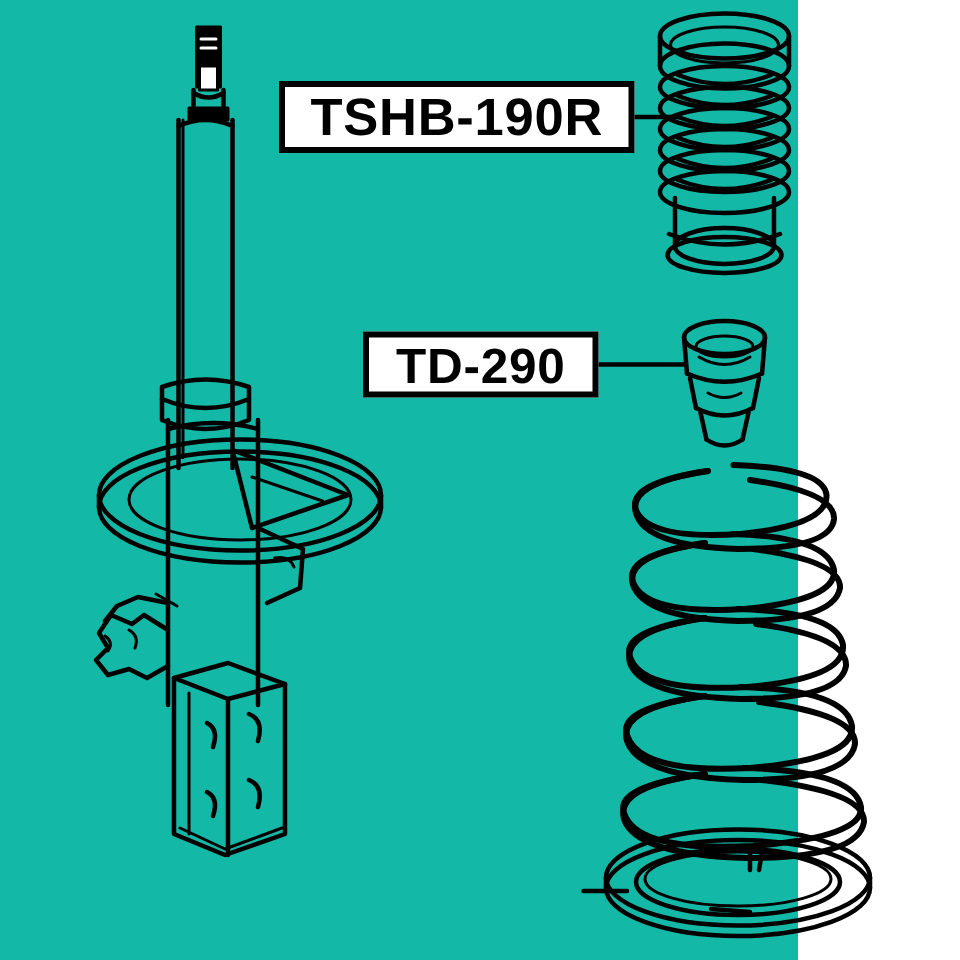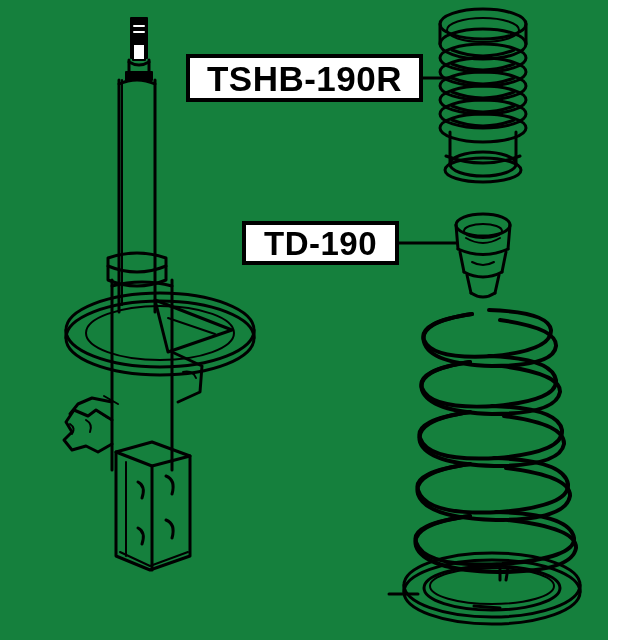--- a/index.html
+++ b/index.html
@@ -9,23 +9,23 @@
   }
   body {
     width: 640px;
     height: 640px;
     overflow: hidden;
     font-family: "Liberation Sans", sans-serif;
     position: relative;
   }
   #diagram-root {
     position: relative;
-    width: 608px;
+    width: 532px;
     height: 640px;
-    background: #15803d;
+    background: #14b8a6;
   }
   svg#parts-svg {
     position: absolute;
     left: 0;
     top: 0;
     width: 640px;
     height: 640px;
     display: block;
   }
   .callout-box {
@@ -234,17 +234,17 @@
       <line x1="389" y1="594" x2="418" y2="594" stroke-width="3"></line>
 
     </g>
   </svg>
 
   <div class="callout-box" id="callout-tshb">
     <span>TSHB-190R</span>
   </div>
 
   <div class="callout-box" id="callout-td">
-    <span>TD-190</span>
+    <span>TD-290</span>
   </div>
 
 
 </div>
 
 </body></html>

